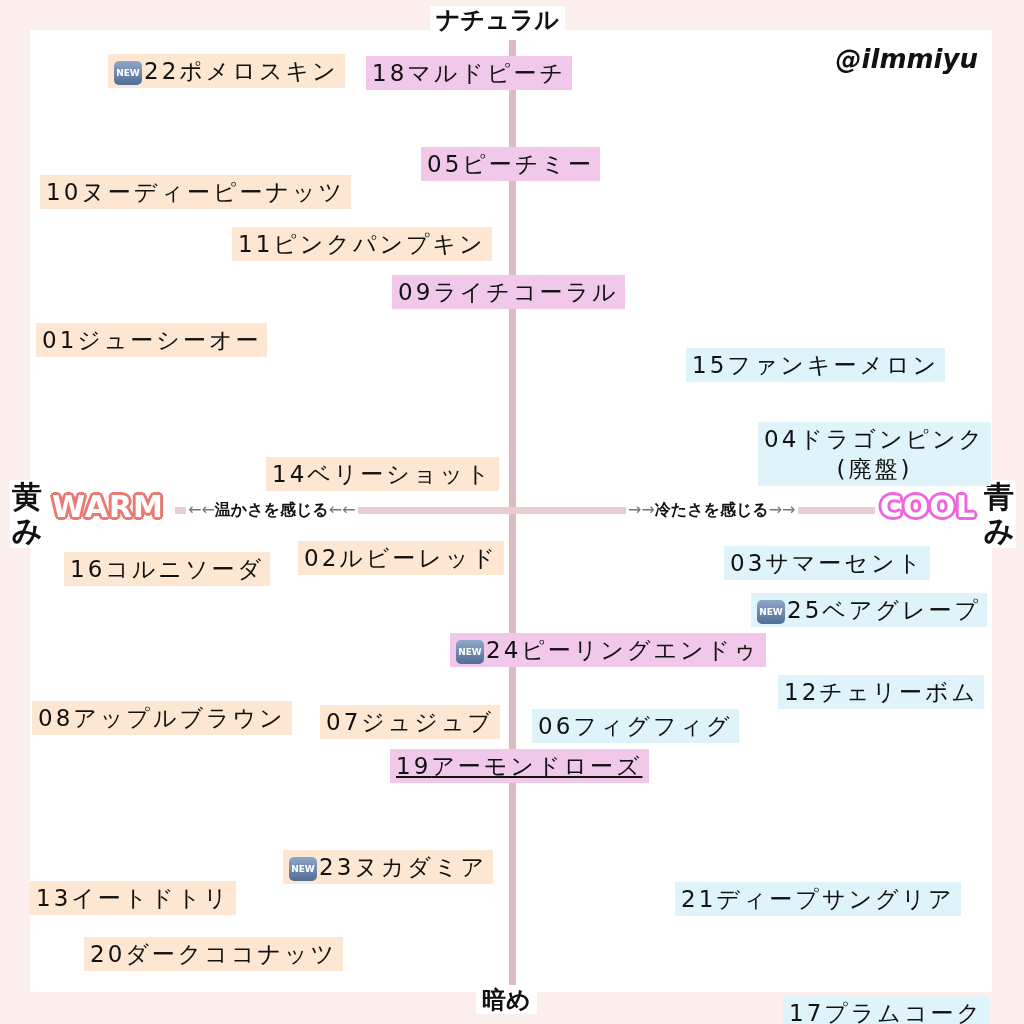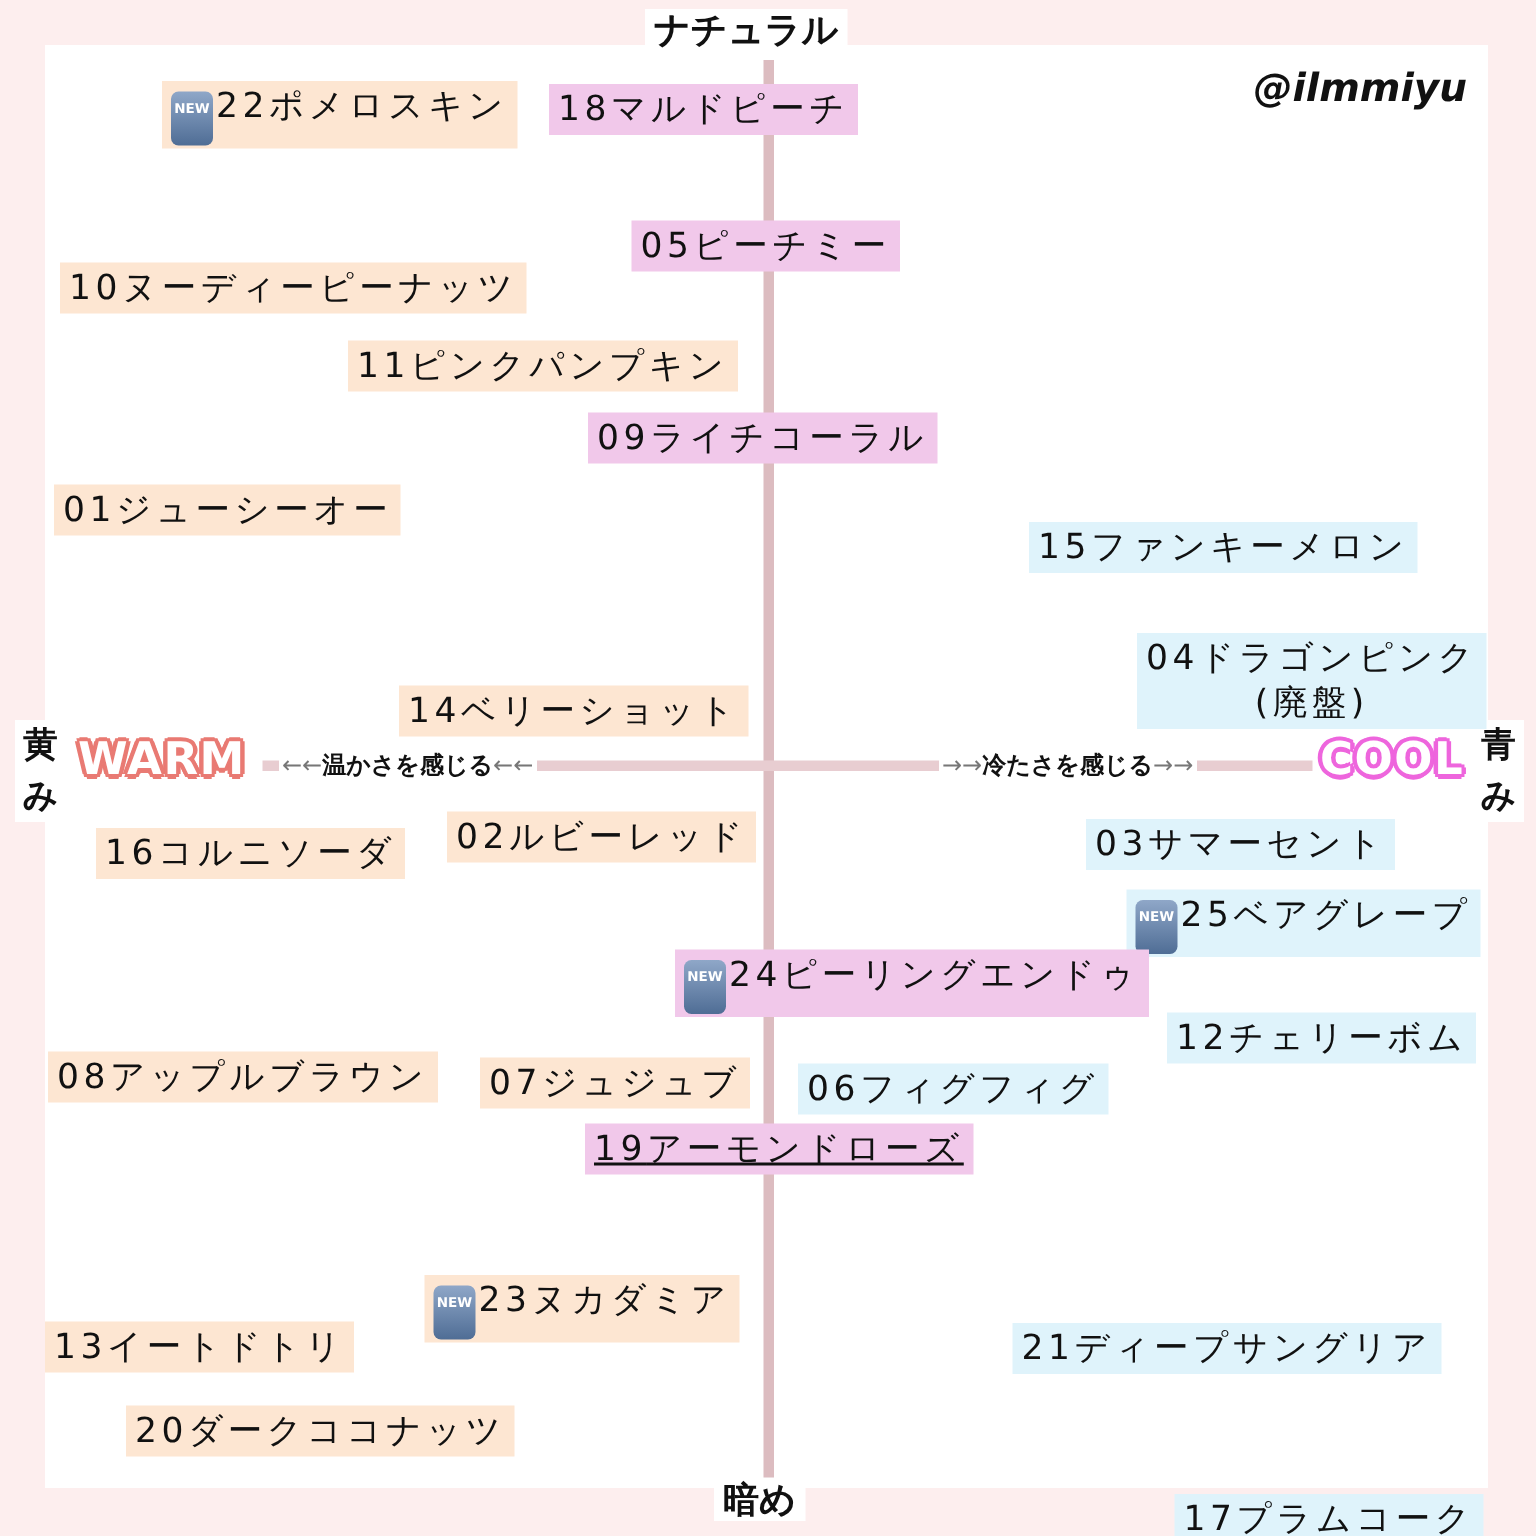--- a/index.html
+++ b/index.html
@@ -19,21 +19,21 @@
   .haxis {
     position: absolute; left: 175px; top: 507px; width: 700px; height: 7px;
     background: #e8cdd1;
   }
   .axis-label {
     position: absolute; background: #fff; color: #111; font-weight: bold;
     font-size: 24px; line-height: 1; padding: 2px 6px; white-space: nowrap;
   }
   .axis-vert {
     position: absolute; background: #fff; color: #111; font-weight: bold;
-    font-size: 23px; line-height: 34px; width: 34px; text-align: center;
+    font-size: 30px; line-height: 34px; width: 34px; text-align: center;
     white-space: normal; word-break: break-all;
   }
   .warm {
     position: absolute; left: 52px; top: 492px; font-size: 30px; font-weight: bold;
     color: #fff; letter-spacing: 1px; line-height: 1;
     text-shadow: 0 0 2px #e97b74, 0 0 2px #e97b74, 2px 2px 0 #e97b74, -2px -2px 0 #e97b74, 2px -2px 0 #e97b74, -2px 2px 0 #e97b74, 0 3px 0 #e97b74, 3px 0 0 #e97b74, -3px 0 0 #e97b74, 0 -3px 0 #e97b74;
   }
   .cool {
     position: absolute; left: 880px; top: 492px; font-size: 30px; font-weight: bold;
     color: #fff; letter-spacing: 1px; line-height: 1;
@@ -50,21 +50,21 @@
   }
   .tag {
     position: absolute; font-size: 23px; line-height: 30px; padding: 2px 6px;
     color: #111; white-space: nowrap; letter-spacing: 3px;
   }
   .tag.warm-c { background: #fde6d2; }
   .tag.neutral-c { background: #f1c8ea; }
   .tag.cool-c { background: #dff3fb; }
   .tag.two-line { text-align: center; line-height: 30px; }
   .new-badge {
-    display: inline-block; width: 28px; height: 36px; border-radius: 5px;
+    display: inline-block; width: 28px; height: 24px; border-radius: 5px;
     background: linear-gradient(#8fa7c8, #4f6d95); color: #fff; font-size: 9px;
     line-height: 24px; text-align: center; vertical-align: 3px; margin-right: 2px;
     letter-spacing: 0; font-weight: bold;
   }
 </style>
 </head>
 <body>
 
 <div class="board"></div>
 <div class="vaxis"></div>

